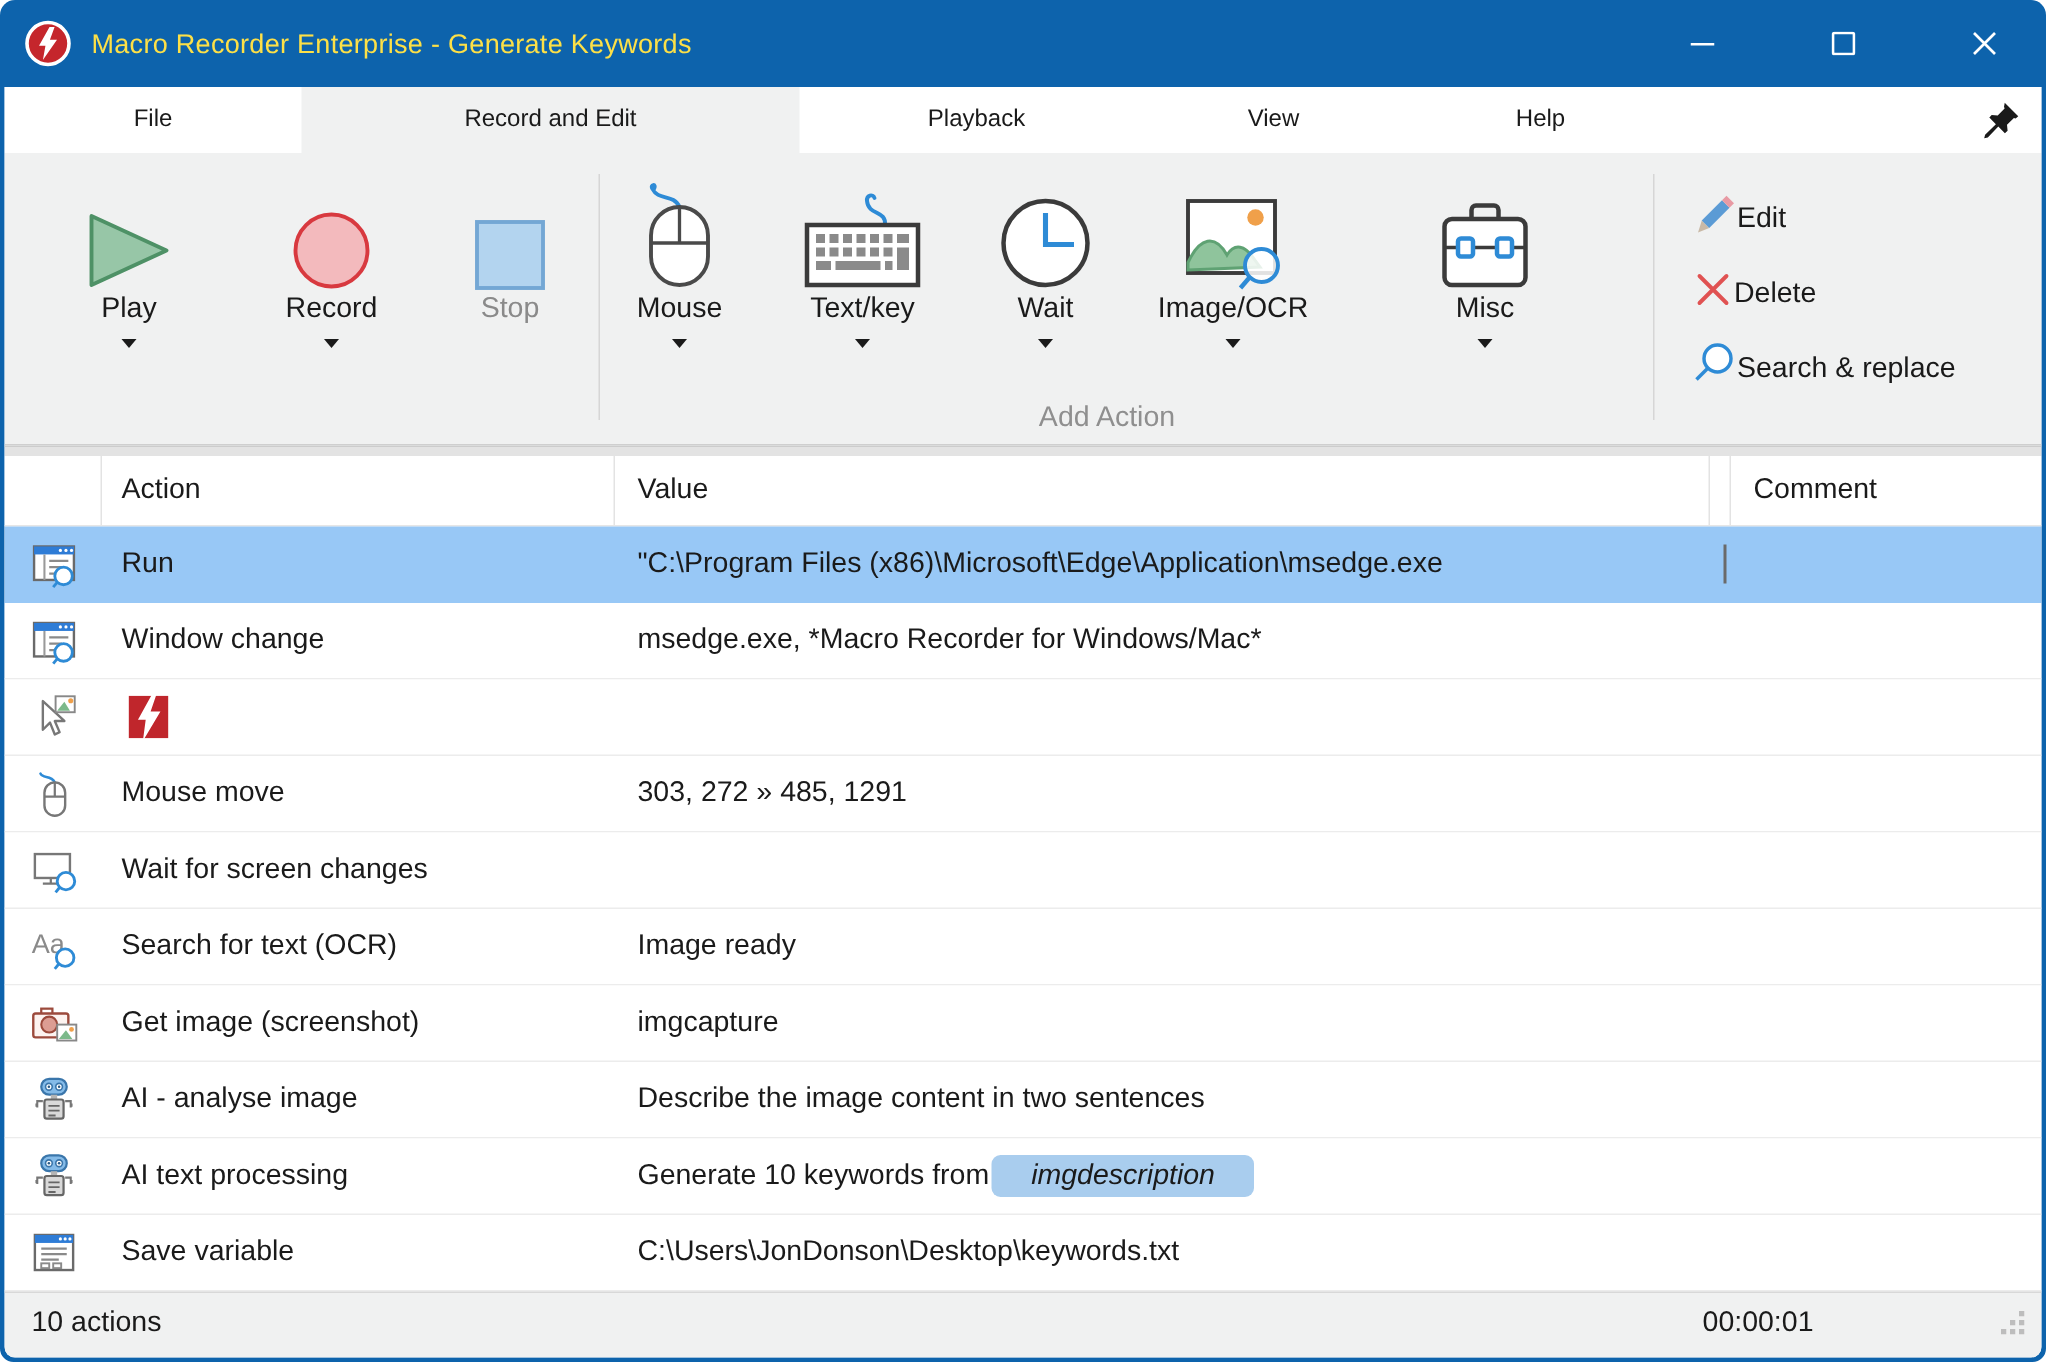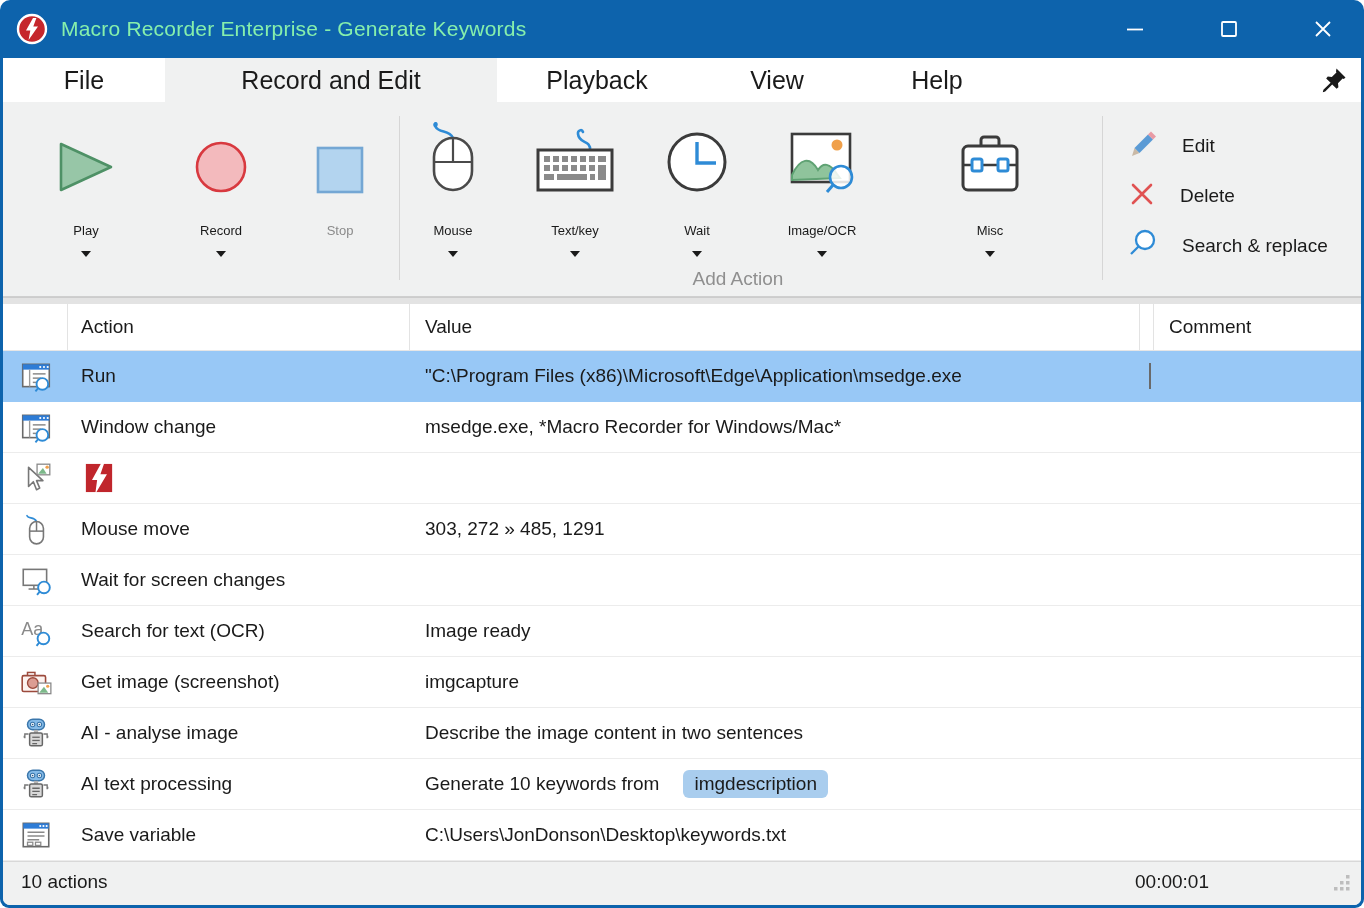--- a/index.html
+++ b/index.html
@@ -5,62 +5,62 @@
   html,body{margin:0;padding:0;}
   body{
     width:1364px;height:908px;position:relative;overflow:hidden;
     font-family:"Liberation Sans","DejaVu Sans",sans-serif;color:#1a1a1a;background:#fff;
   }
   .window{position:absolute;inset:0;background:#0d63ac;border-radius:10px 10px 9px 9px;overflow:hidden;}
 
   
   .titlebar{position:absolute;left:0;top:0;right:0;height:58px;display:flex;align-items:center;}
   .app-logo{margin-left:16px;width:32px;height:32px;flex:0 0 auto;}
-  .title-text{margin-left:13px;color:#86efac;font-size:21px;letter-spacing:.2px;}
+  .title-text{margin-left:13px;color:#fde047;font-size:18px;letter-spacing:.2px;}
   .win-controls{position:absolute;right:18px;top:0;height:58px;display:flex;align-items:center;gap:48px;}
   .win-btn{width:46px;height:40px;display:flex;align-items:center;justify-content:center;}
 
   
   .content{position:absolute;left:3px;right:3px;top:58px;bottom:3px;background:#fff;border-radius:0 0 7px 7px;overflow:hidden;}
 
   
   .tabbar{height:44px;background:#fff;display:flex;align-items:stretch;position:relative;}
-  .tab{display:flex;align-items:center;justify-content:center;font-size:25px;cursor:default;}
+  .tab{display:flex;align-items:center;justify-content:center;font-size:16px;cursor:default;margin-left:18px;}
   .tab-file{width:162px;}
   .tab-active{width:332px;background:#f0f1f1;}
   .tab-playback{width:200px;}
   .tab-view{width:160px;}
   .tab-help{width:160px;}
   .pin{position:absolute;right:14px;top:9px;width:26px;height:26px;}
 
   
   .ribbon{height:194px;background:#f0f1f1;position:relative;border-bottom:1px solid #cfcfcf;}
   .vdiv{position:absolute;top:14px;bottom:16px;width:1px;background:#d6d6d6;}
   .bigbtn{position:absolute;top:0;height:170px;display:flex;flex-direction:column;align-items:center;}
   .iconbox{height:70px;margin-top:22px;display:flex;align-items:flex-end;justify-content:center;}
-  .blabel{margin-top:26px;font-size:13px;line-height:22px;}
+  .blabel{margin-top:1px;font-size:19px;line-height:22px;}
   .blabel.disabled{color:#8a8a8a;}
   .barrow{margin-top:9px;width:0;height:0;border-left:5px solid transparent;border-right:5px solid transparent;border-top:6px solid #1a1a1a;}
   .group-label{position:absolute;left:660px;top:166px;width:150px;text-align:center;color:#8f8f8f;font-size:19px;}
-  .small-btn{position:absolute;left:1125px;height:36px;display:flex;align-items:center;gap:24px;font-size:19px;}
+  .small-btn{position:absolute;left:1125px;height:36px;display:flex;align-items:center;gap:0;font-size:19px;}
 
   
   .band{height:6px;background:#e3e3e3;border-top:1px solid #cccccc;}
   .grid{display:grid;grid-template-columns:65px 342px 730px 14px auto;align-items:center;}
   .thead{height:46px;background:#fff;font-size:19px;border-bottom:1px solid #e6e6e6;}
   .thead>div{height:46px;display:flex;align-items:center;border-right:1px solid #e3e3e3;}
   .thead .hc-comment{border-right:none;text-align:center;}
   .hc-action,.row-action{padding-left:13px;}
   .hc-value,.cell-value{padding-left:15px;}
   .hc-comment{padding-left:15px;}
   .trow{height:50px;border-bottom:1px solid #ececec;font-size:19px;position:relative;background:#fff;}
   .trow.selected{background:#98c8f6;border-bottom-color:#98c8f6;}
   .cell-icon{display:flex;align-items:center;justify-content:center;}
   .cell-value{white-space:nowrap;overflow:hidden;display:flex;align-items:center;}
-  .chip{display:inline-block;background:#a9cdee;border-radius:6px;padding:3px 11px;margin-left:24px;}
+  .chip{display:inline-block;background:#a9cdee;border-radius:6px;padding:3px 26px;margin-left:2px;font-style:italic;}
   .chip:empty{display:none;}
   .caret{position:absolute;left:1146px;top:12px;width:2px;height:26px;background:#6a6a6a;}
   .mr-logo{display:inline-flex;margin-left:1px;}
 
   
   .statusbar{position:absolute;left:0;right:0;bottom:0;height:43px;background:#f0f1f1;border-top:1px solid #d8d8d8;font-size:19px;padding-left:36px;}
   .status-left{position:absolute;left:18px;top:9px;}
   .status-time{position:absolute;right:152px;top:9px;}
   .grip{position:absolute;right:10px;bottom:8px;}
 </style>

